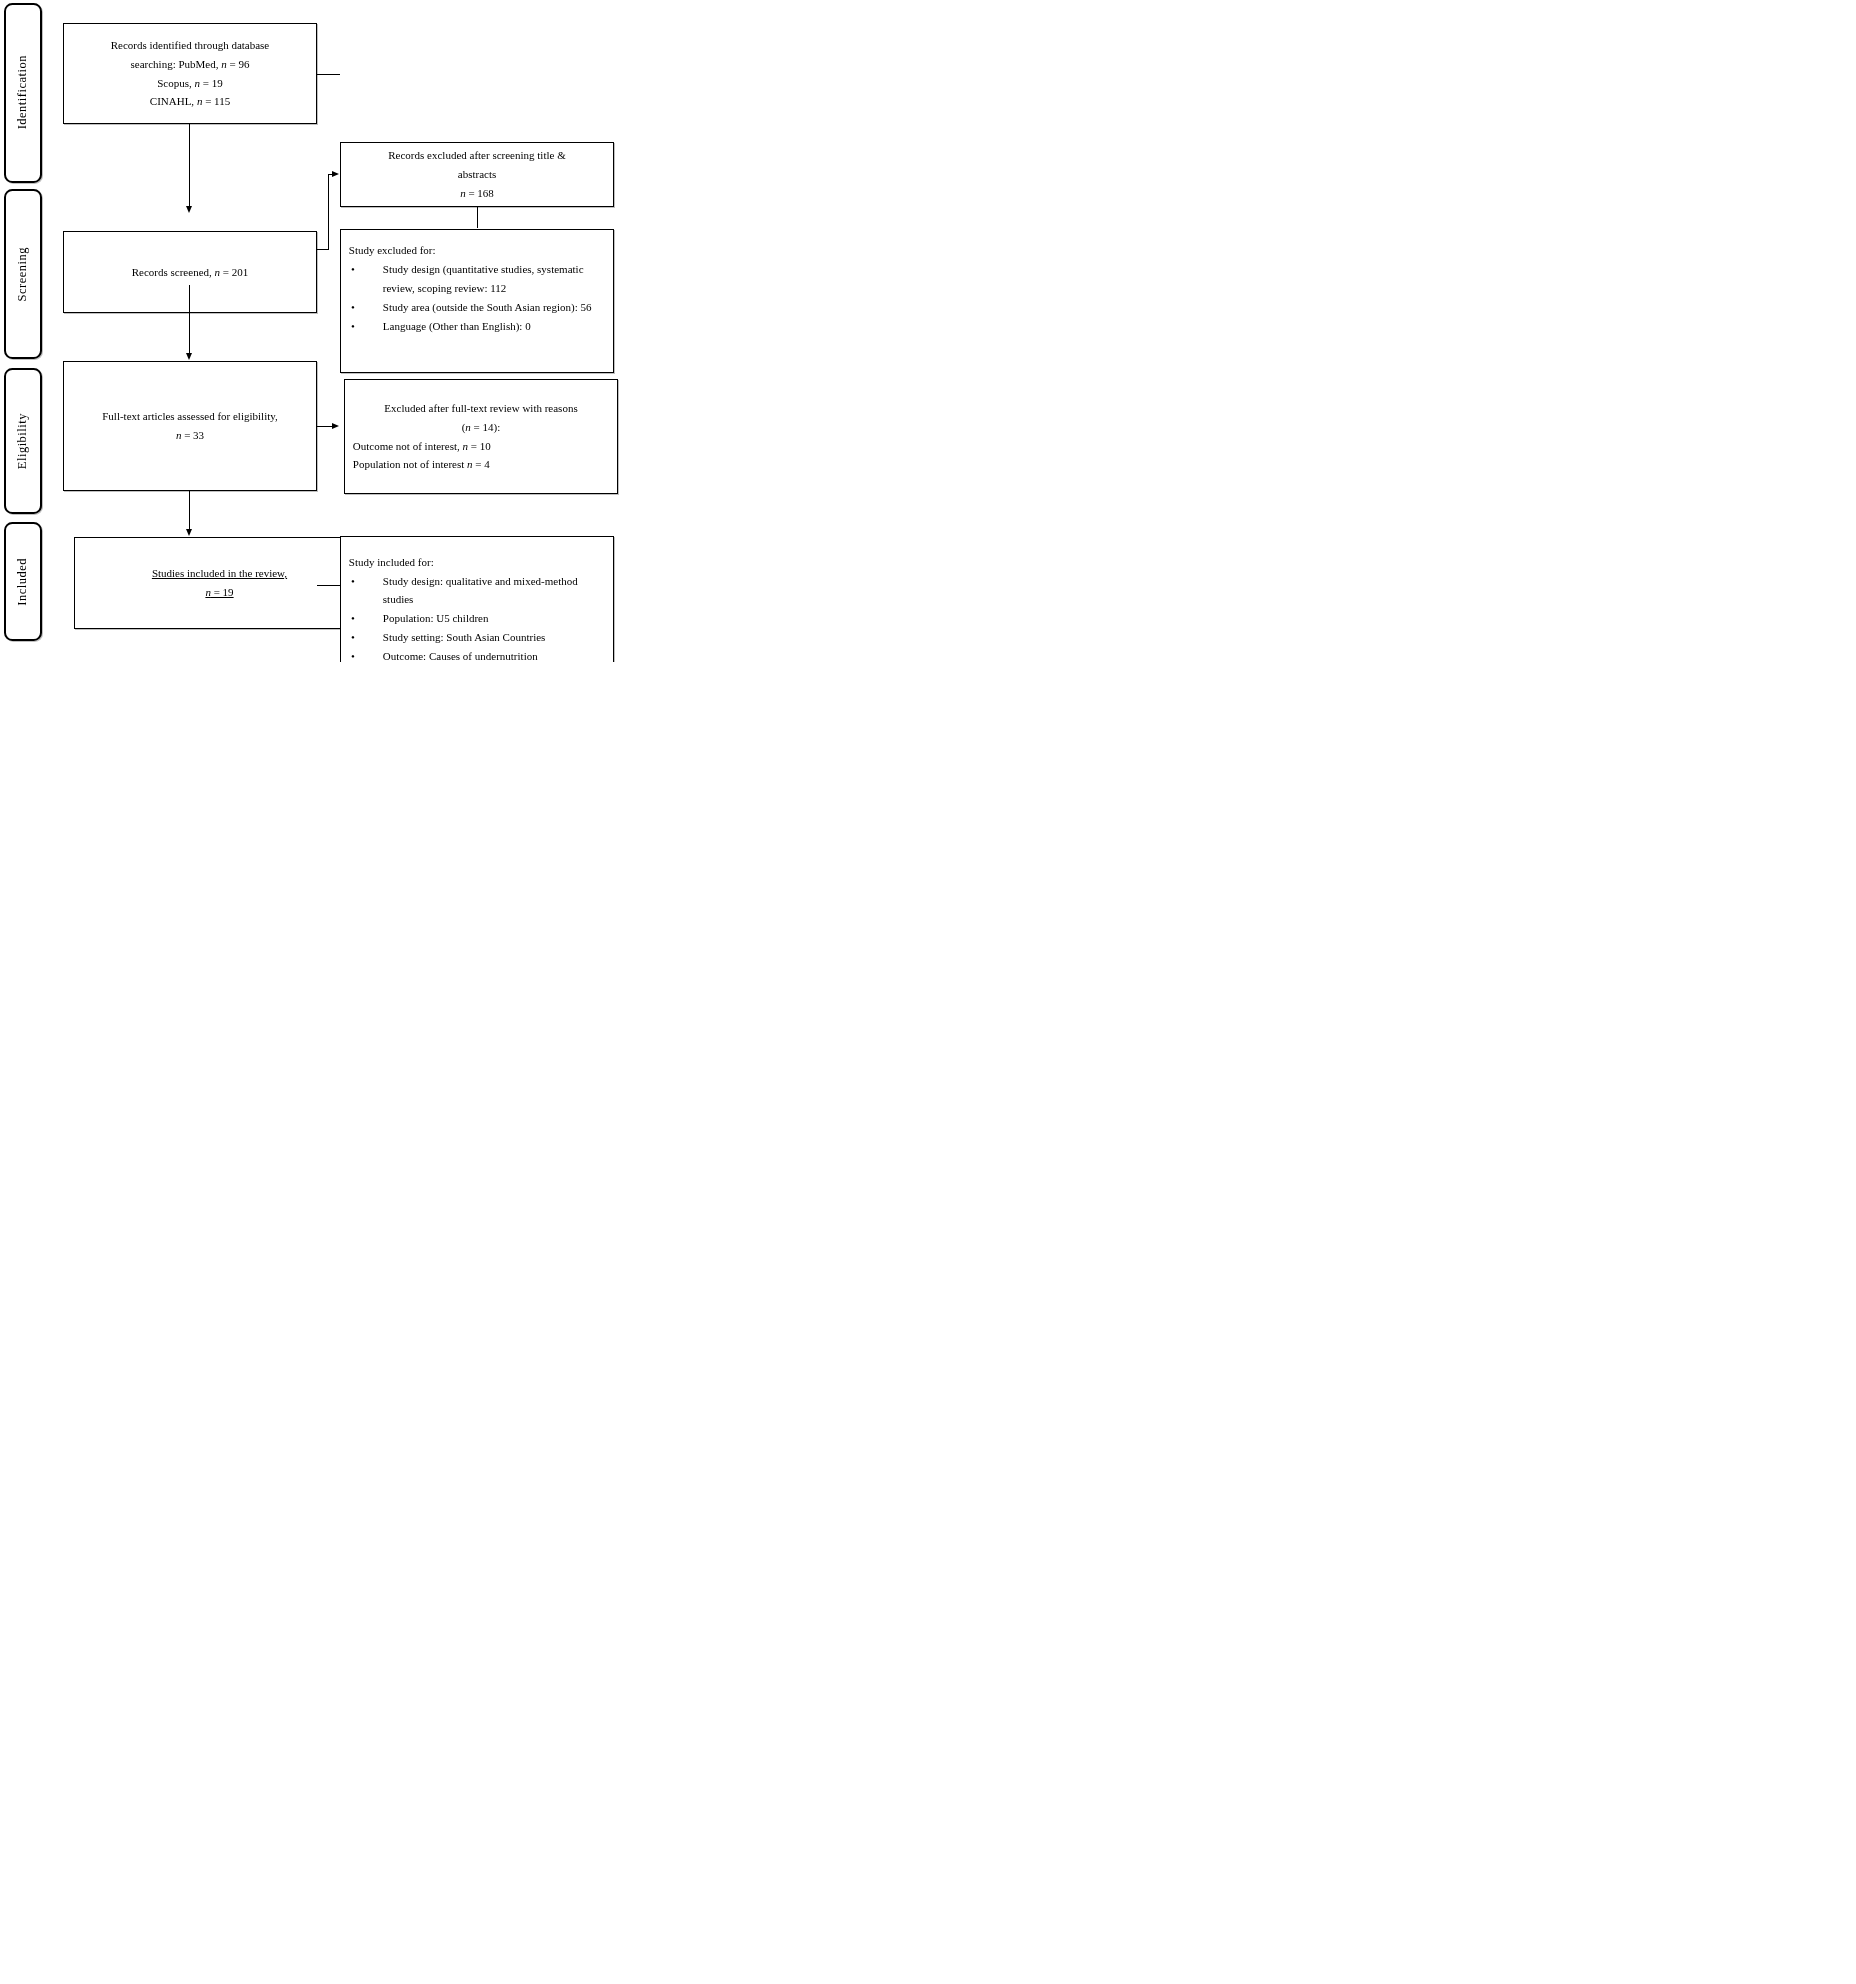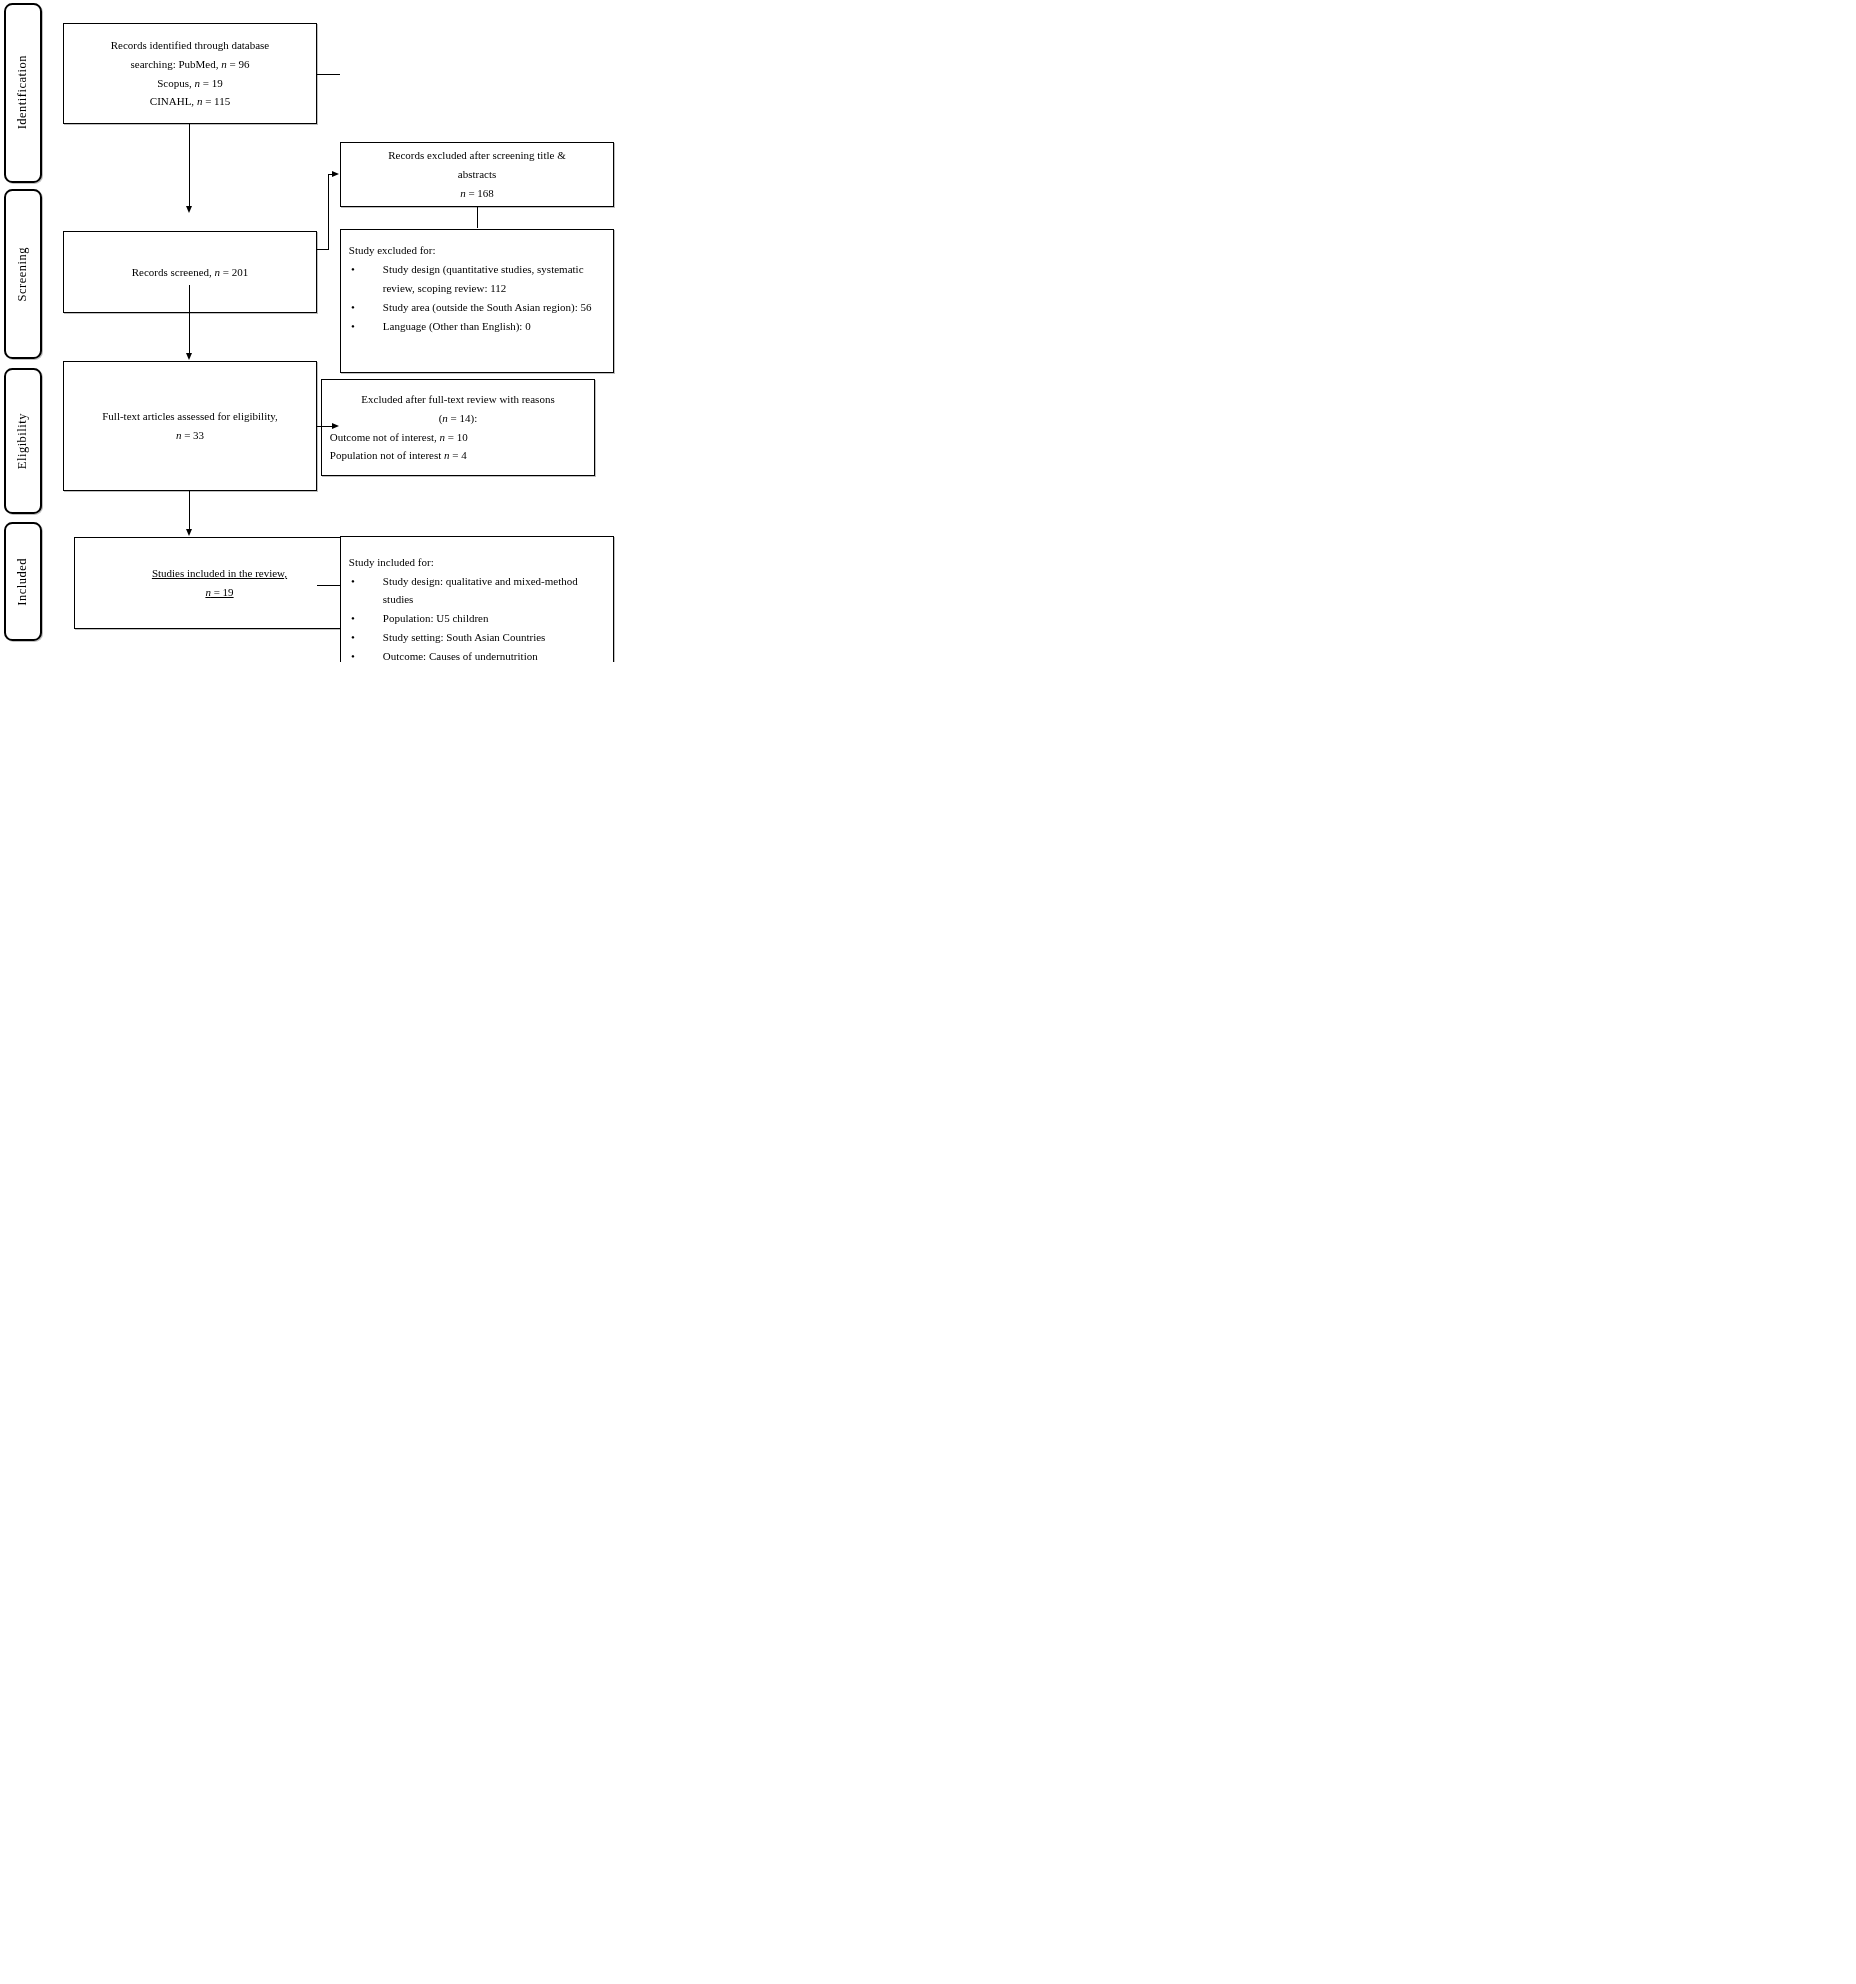--- a/index.html
+++ b/index.html
@@ -150,21 +150,21 @@
     <div class="bullet-row">
       <span class="marker">•</span>
       <span>Study area (outside the South Asian region): 56</span>
     </div>
     <div class="bullet-row">
       <span class="marker">•</span>
       <span>Language (Other than English): 0</span>
     </div>
   </div>
 
-  <div class="box mixed" style="left:321px;top:379px;width:274px;height:97px;justify-content:center;">
+  <div class="box mixed" style="left:344px;top:379px;width:274px;height:115px;justify-content:center;">
     <div class="c">Excluded after full-text review with reasons</div>
     <div class="c">(<em>n</em> = 14):</div>
     <div>Outcome not of interest, <em>n</em> = 10</div>
     <div>Population not of interest <em>n</em> = 4</div>
   </div>
 
   <div class="box listy" style="left:340px;top:536px;width:274px;height:149px;padding-top:15.6px;">
     <div>Study included for:</div>
     <div class="bullet-row">
       <span class="marker">•</span>

